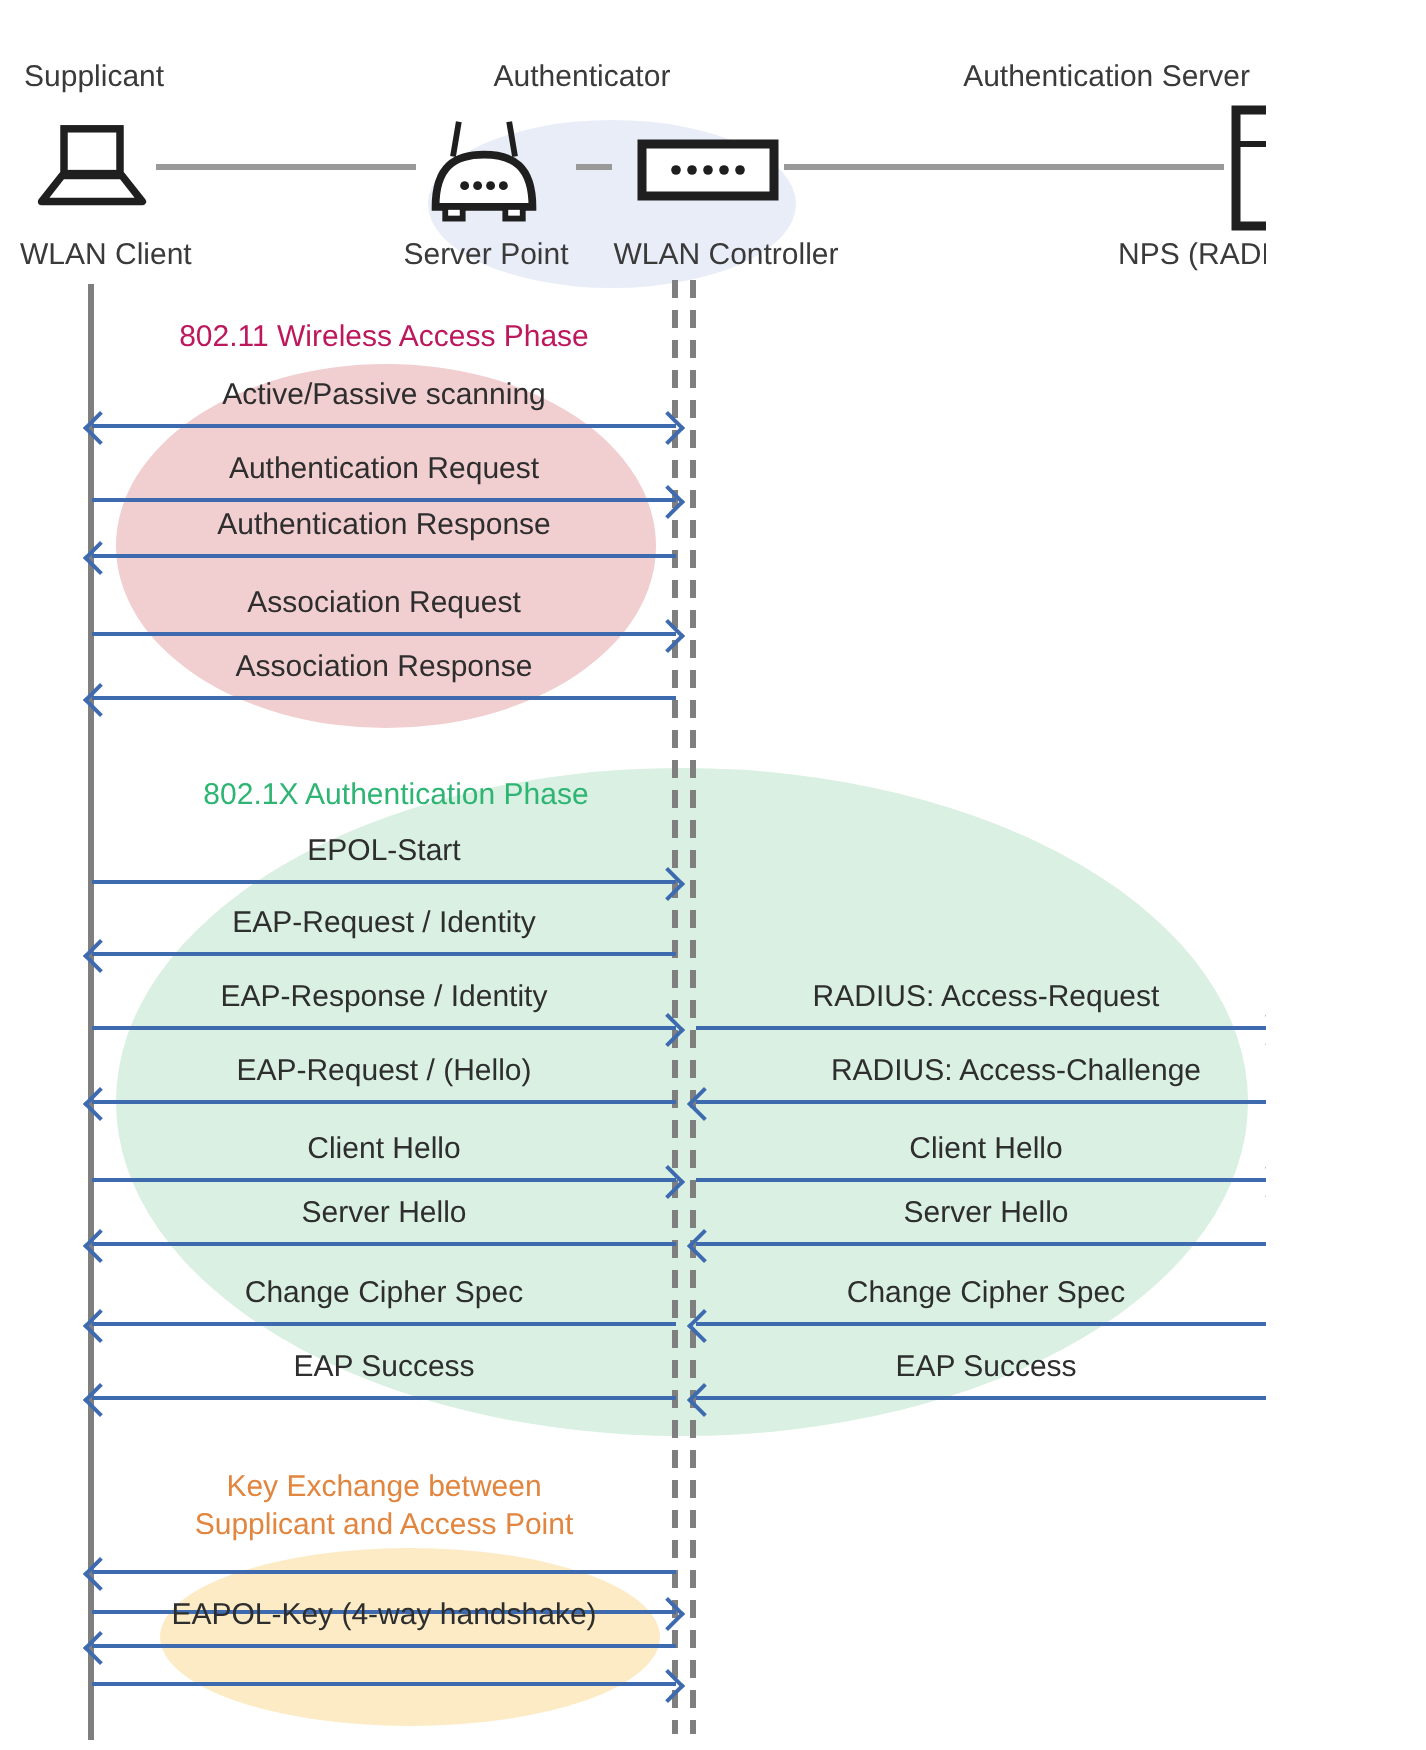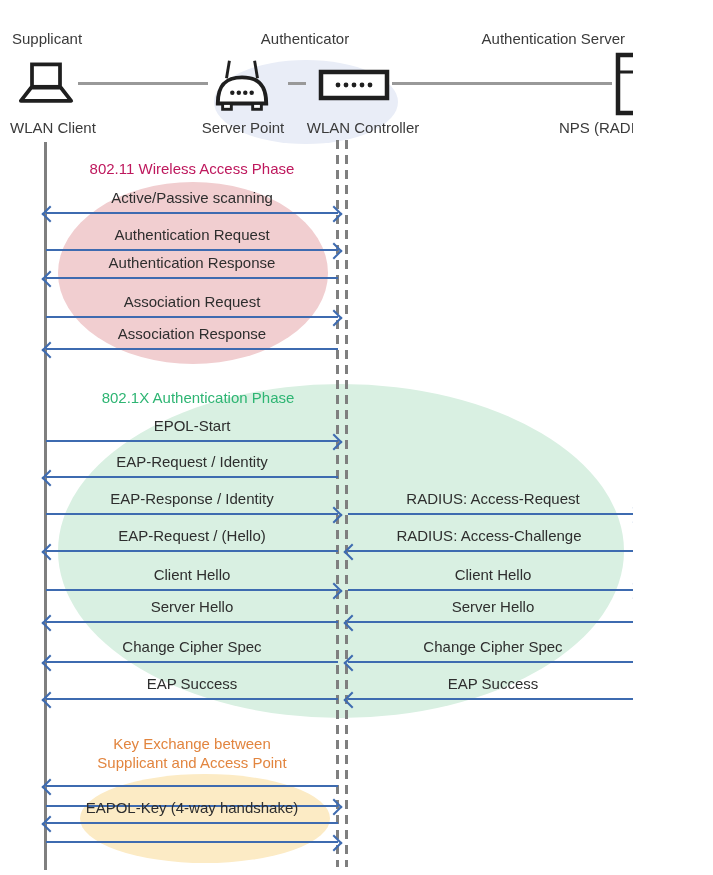--- a/index.html
+++ b/index.html
@@ -18,21 +18,21 @@
   #lifeline-right{left:636px;top:130px;height:724px;}
   .dash-line{position:absolute;width:3px;top:128px;height:727px;z-index:2;
     background:repeating-linear-gradient(to bottom,#7f7f7f 0 9px,transparent 9px 15px);}
   #dash-left{left:336px;} #dash-right{left:345px;}
 
   .connector{position:absolute;top:70px;height:3px;background:#999;z-index:1;}
   #conn-1{left:78px;width:130px;} #conn-2{left:288px;width:18px;} #conn-3{left:392px;width:220px;}
 
   .role-label{position:absolute;top:18px;font-size:15px;color:#3a3a3a;z-index:3;}
   #role-supplicant{left:12px;}
-  #role-authenticator{left:230px;width:150px;text-align:center;}
+  #role-authenticator{left:216px;width:150px;text-align:center;}
   #role-authserver{right:8px;}
 
   .node-label{position:absolute;top:107px;font-size:15px;color:#3a3a3a;z-index:3;text-align:center;}
   #node-wlan-client{left:0px;width:104px;text-align:left;padding-left:10px;box-sizing:border-box;}
   #node-access-point{left:191px;width:104px;}
   #node-wlan-controller{left:305px;width:116px;}
   #node-nps{left:558px;width:152px;}
 
   .icon{position:absolute;z-index:3;}
   #icon-laptop{left:18px;top:48px;}
@@ -153,21 +153,21 @@
       <i class="head r"></i>
     </div>
     <div class="msg-label" style="left: 348px; top: 477px; width: 290px;">RADIUS: Access-Request</div>
     <div class="arrow" style="left: 46px; top: 538px; width: 292px;">
       <i class="head l"></i>
     </div>
     <div class="msg-label" style="left: 46px; top: 514px; width: 292px;">EAP-Request / (Hello)</div>
     <div class="arrow" style="left: 348px; top: 538px; width: 290px;">
       <i class="head l"></i>
     </div>
-    <div class="msg-label" style="left: 344px; top: 514px; width: 290px; text-align: center;">RADIUS: Access-Challenge</div>
+    <div class="msg-label" style="left: 363px; top: 514px; width: 290px; text-align: center;">RADIUS: Access-Challenge</div>
     <div class="arrow" style="left: 46px; top: 577px; width: 292px;">
       <i class="head r"></i>
     </div>
     <div class="msg-label" style="left: 46px; top: 553px; width: 292px;">Client Hello</div>
     <div class="arrow" style="left: 348px; top: 577px; width: 290px;">
       <i class="head r"></i>
     </div>
     <div class="msg-label" style="left: 348px; top: 553px; width: 290px;">Client Hello</div>
     <div class="arrow" style="left: 46px; top: 609px; width: 292px;">
       <i class="head l"></i>

